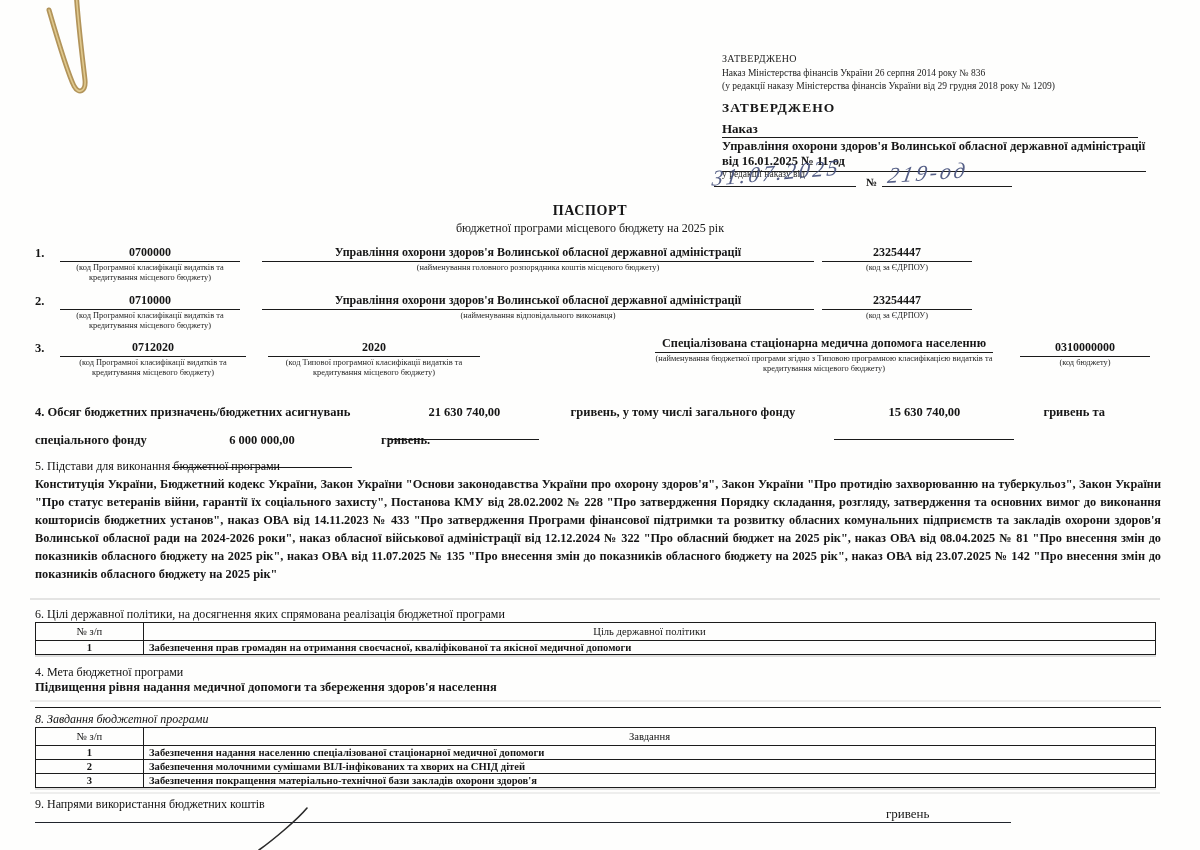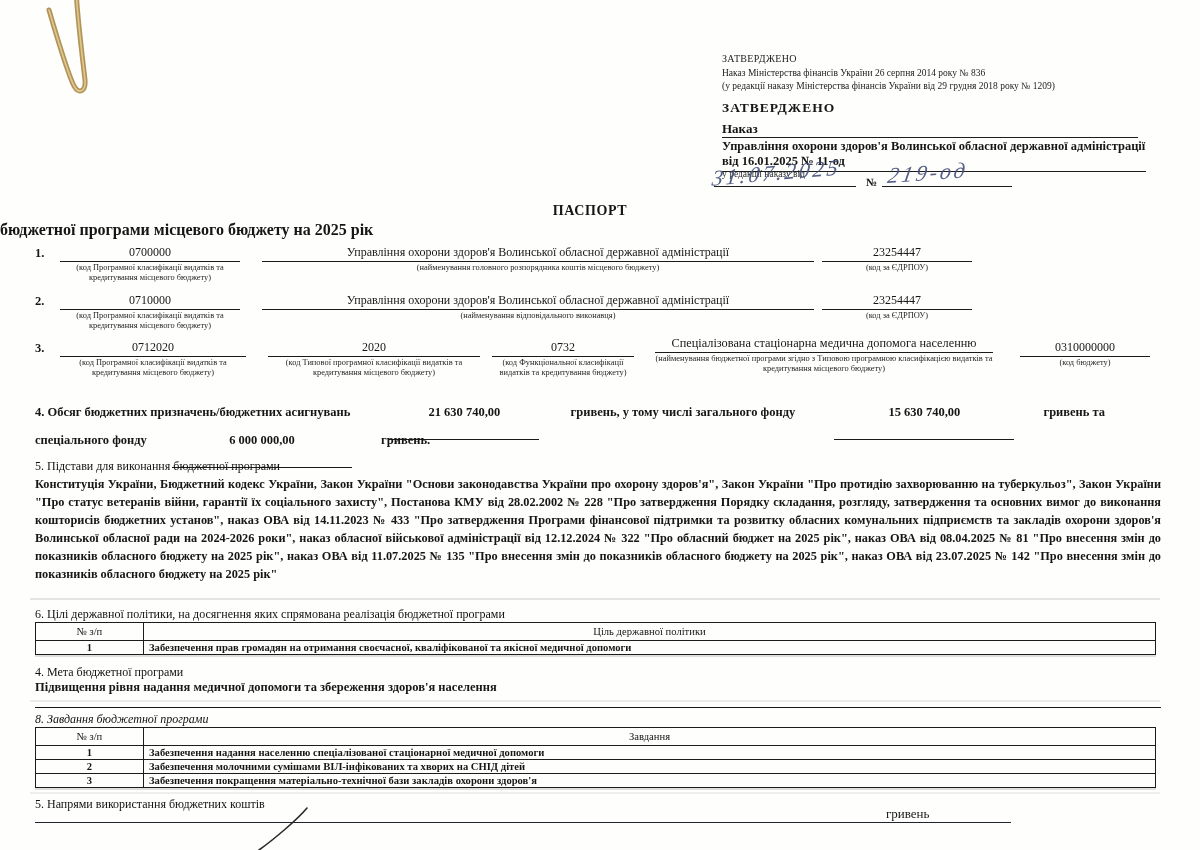--- a/index.html
+++ b/index.html
@@ -27,26 +27,26 @@
   .revision{ position:absolute; left:722px; top:169px; font-size:9.5px; color:#2a2a2a; }
   .hand-date-line{ position:absolute; left:714px; top:186px; width:142px; border-bottom:1.4px solid #1c1c1c; }
   .num-sign{ position:absolute; left:866px; top:176px; font-size:11px; font-weight:600; }
   .hand-num-line{ position:absolute; left:882px; top:186px; width:130px; border-bottom:1.4px solid #1c1c1c; }
   .hand{ position:absolute; font-style:italic; color:#45507b; font-size:22px; letter-spacing:3px; transform:rotate(-5deg) skewX(-12deg); opacity:.9; white-space:nowrap; }
   .hand.date{ left:712px; top:160px; }
   .hand.num{ left:888px; top:160px; transform:rotate(-4deg) skewX(-14deg); }
 
   
   .title1{ position:absolute; left:0; top:203px; width:1180px; text-align:center; font-size:14px; font-weight:700; letter-spacing:.6px; }
-  .title2{ position:absolute; left:0; top:221px; width:1180px; text-align:left; font-size:16px; font-weight:700; }
+  .title2{ position:absolute; left:0; top:221px; width:1180px; text-align:center; font-size:12px; font-weight:400; }
 
   
   .row-num{ position:absolute; font-size:12.5px; font-weight:700; }
   .field{ position:absolute; text-align:center; }
-  .field .val{ display:block; font-size:12px; font-weight:400; border-bottom:1.5px solid #1a1a1a; padding-bottom:1px; line-height:1.25; }
+  .field .val{ display:block; font-size:12px; font-weight:700; border-bottom:1.5px solid #1a1a1a; padding-bottom:1px; line-height:1.25; }
   .field .lab{ display:block; font-size:8.4px; line-height:1.2; color:#1f1f1f; margin-top:1px; }
 
   
   .item4-l1, .item4-l2{ position:absolute; font-size:12.5px; font-weight:600; white-space:nowrap; }
   .amt{ display:inline-block; text-align:center; font-weight:700; border-bottom:1.5px solid #1a1a1a; padding:0 4px 19px; }
 
   
   .sec-head{ position:absolute; font-size:12px; color:#111; }
   .sec5-body{ position:absolute; left:35px; top:475px; width:1126px; font-size:12.3px; font-weight:700; line-height:18px; text-align:justify; }
 
@@ -127,24 +127,20 @@
 
   <div class="row-num" style="left:35px; top:341px;">3.</div>
   <div class="field" style="left:60px; top:340px; width:186px;">
     <span class="val">0712020</span>
     <span class="lab">(код Програмної класифікації видатків та кредитування місцевого бюджету)</span>
   </div>
   <div class="field" style="left:268px; top:340px; width:212px;">
     <span class="val">2020</span>
     <span class="lab">(код Типової програмної класифікації видатків та кредитування місцевого бюджету)</span>
   </div>
-  <div class="field" style="left:492px; top:340px; width:142px;">
-    <span class="val">0732</span>
-    <span class="lab">(код Функціональної класифікації видатків та кредитування бюджету)</span>
-  </div>
   <div class="field" style="left:655px; top:336px; width:338px;">
     <span class="val" style="font-size:12.3px;">Спеціалізована стаціонарна медична допомога населенню</span>
     <span class="lab">(найменування бюджетної програми згідно з Типовою програмною класифікацією видатків та кредитування місцевого бюджету)</span>
   </div>
   <div class="field" style="left:1020px; top:340px; width:130px;">
     <span class="val">0310000000</span>
     <span class="lab">(код бюджету)</span>
   </div>
 
   <div class="item4-l1" style="left:35px; top:405px;">
@@ -195,21 +191,21 @@
       <td class="c">2</td>
       <td class="t">Забезпечення молочними сумішами  ВІЛ-інфікованих та хворих на СНІД дітей</td>
     </tr>
     <tr>
       <td class="c">3</td>
       <td class="t">Забезпечення покращення матеріально-технічної бази закладів охорони здоров'я</td>
     </tr>
   </tbody>
     </table>
 
-  <div class="sec-head" style="left:35px; top:797px;">5. Напрями використання бюджетних коштів</div>
+  <div class="sec-head" style="left:35px; top:797px;">9. Напрями використання бюджетних коштів</div>
   <div class="hryv">гривень</div>
   <div class="sec9-rule"></div>
 
   <svg class="pen-svg" width="80" height="50" viewBox="0 0 80 50">
     <path d="M62 8 C52 20 28 40 14 50" fill="none" stroke="#2b2b2b" stroke-width="1.6" stroke-linecap="round"></path>
   </svg>
 
 </div>
 
 </body></html>

